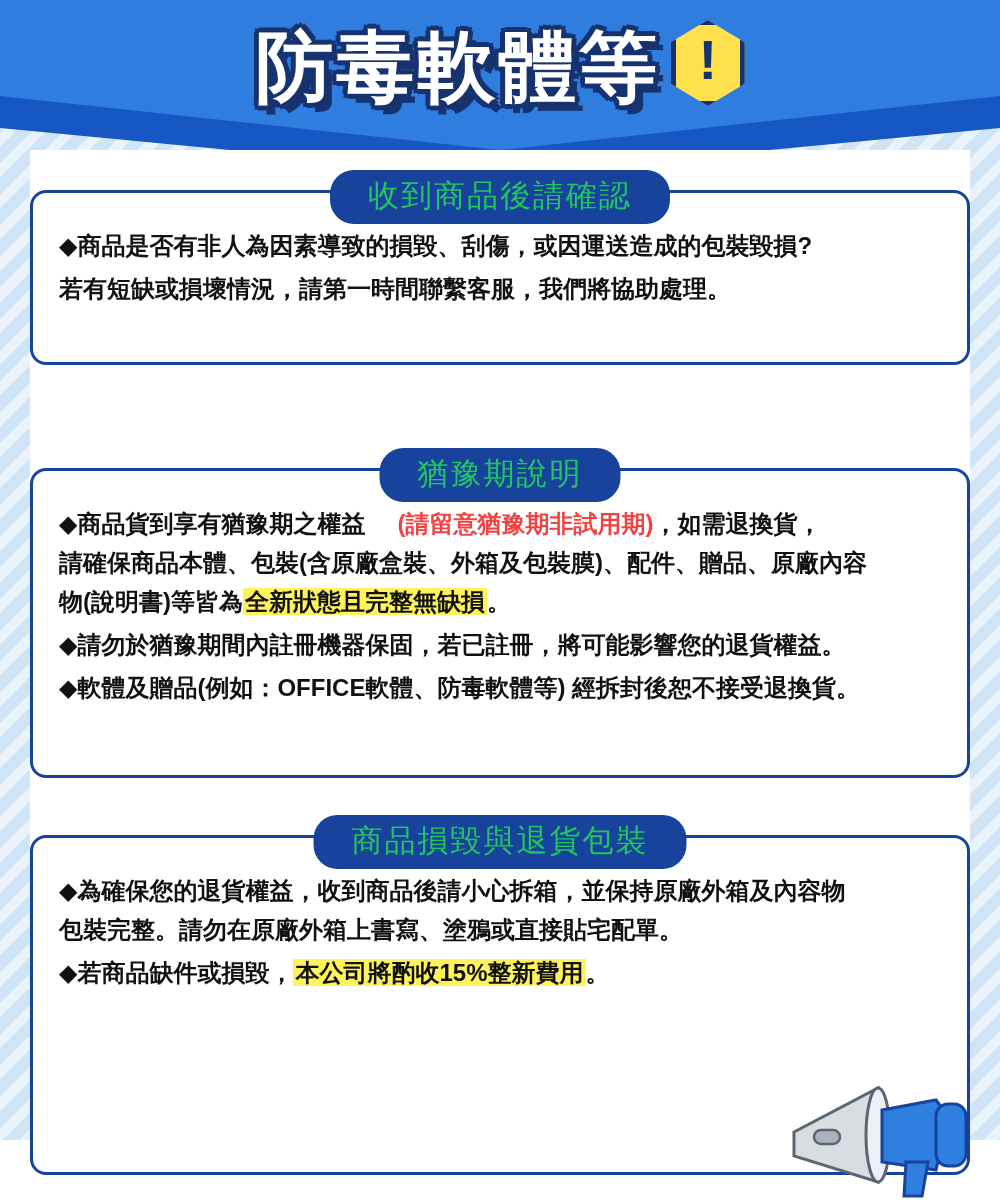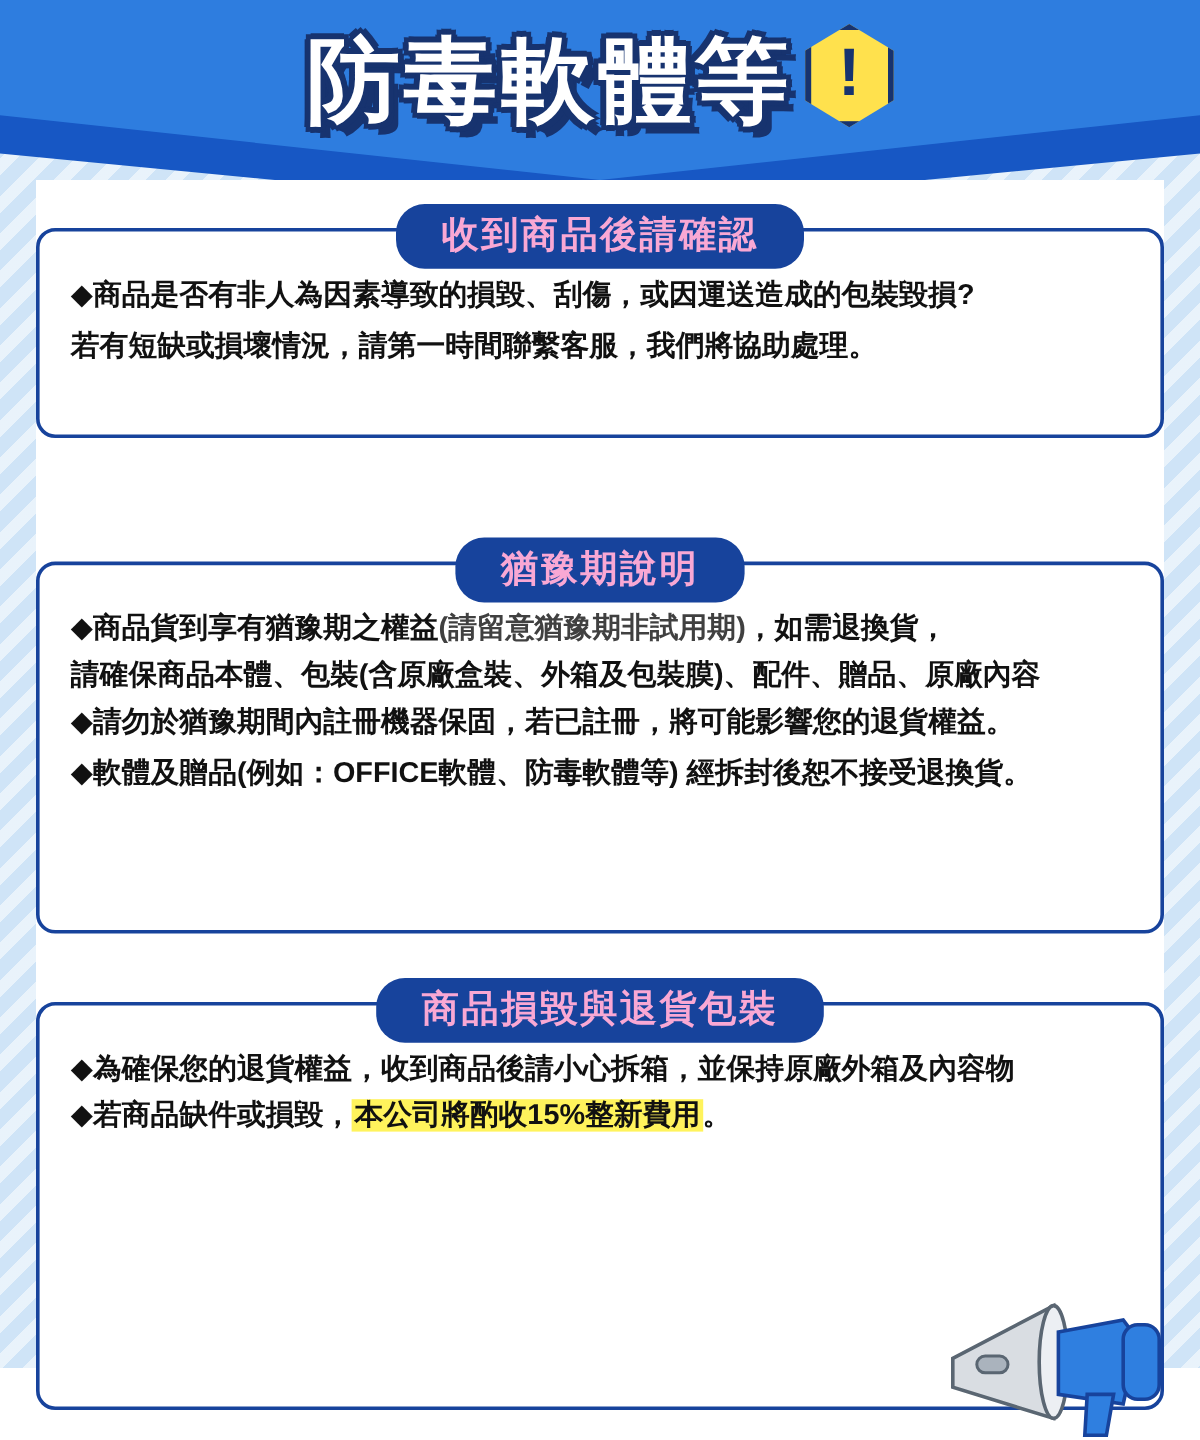--- a/index.html
+++ b/index.html
@@ -113,40 +113,40 @@
     border: 3px solid #17439c;
     border-radius: 16px;
     background: #ffffff;
   }
   .pill {
     position: absolute;
     left: 50%;
     transform: translateX(-50%);
     top: 0;
     background: #17439c;
-    color: #f9a8d4;
+    color: #22c55e;
     font-size: 31px;
-    font-weight: bold;
+    font-weight: normal;
     letter-spacing: 2px;
     padding: 5px 38px 7px 38px;
     border-radius: 24px;
     white-space: nowrap;
     z-index: 5;
     line-height: 1.35;
   }
   .body {
     padding: 34px 26px 20px 26px;
     font-size: 24px;
     line-height: 1.62;
     color: #111111;
     font-weight: bold;
   }
   .line { margin: 0 0 4px 0; }
   .line.tight { margin-bottom: 0; }
-  .red { color: #404040; }
+  .red { color: #ef4444; margin-left: 32px; }
   .hl {
     background: #fff35c;
     padding: 0 2px;
   }
 
   
   #sec-receive { top: 170px; }
   #sec-receive .panel { height: 175px; }
   #sec-cooling { top: 448px; }
   #sec-cooling .panel { height: 310px; }
@@ -187,31 +187,33 @@
     </div>
   </div>
   <div class="pill">收到商品後請確認</div>
 </div>
 
 <div class="section" id="sec-cooling">
   <div class="panel">
     <div class="body">
       <p class="line tight"><span>◆商品貨到享有猶豫期之權益</span><span class="red">(請留意猶豫期非試用期)</span><span>，如需退換貨，</span></p>
       <p class="line tight">請確保商品本體、包裝(含原廠盒裝、外箱及包裝膜)、配件、贈品、原廠內容</p>
+      <p class="line"><span>物(說明書)等皆為</span><span class="hl">全新狀態且完整無缺損</span><span>。</span></p>
       <p class="line">◆請勿於猶豫期間內註冊機器保固，若已註冊，將可能影響您的退貨權益。</p>
       <p class="line">◆軟體及贈品(例如：OFFICE軟體、防毒軟體等) 經拆封後恕不接受退換貨。</p>
     </div>
   </div>
   <div class="pill">猶豫期說明</div>
 </div>
 
 <div class="section" id="sec-damage">
   <div class="panel">
     <div class="body">
       <p class="line tight">◆為確保您的退貨權益，收到商品後請小心拆箱，並保持原廠外箱及內容物</p>
+      <p class="line">包裝完整。請勿在原廠外箱上書寫、塗鴉或直接貼宅配單。</p>
       <p class="line"><span>◆若商品缺件或損毀，</span><span class="hl">本公司將酌收15%整新費用</span><span>。</span></p>
     </div>
   </div>
   <div class="pill">商品損毀與退貨包裝</div>
 </div>
 
 <svg class="megaphone" viewBox="0 0 190 130">
   <path d="M8 62 L92 18 L92 112 L8 86 Z" fill="#d9dde2" stroke="#5a6672" stroke-width="3"></path>
   <ellipse cx="92" cy="65" rx="12" ry="47" fill="#eceff3" stroke="#5a6672" stroke-width="3"></ellipse>
   <rect x="28" y="60" width="26" height="14" rx="7" fill="#aab3bd" stroke="#5a6672" stroke-width="2.5"></rect>

